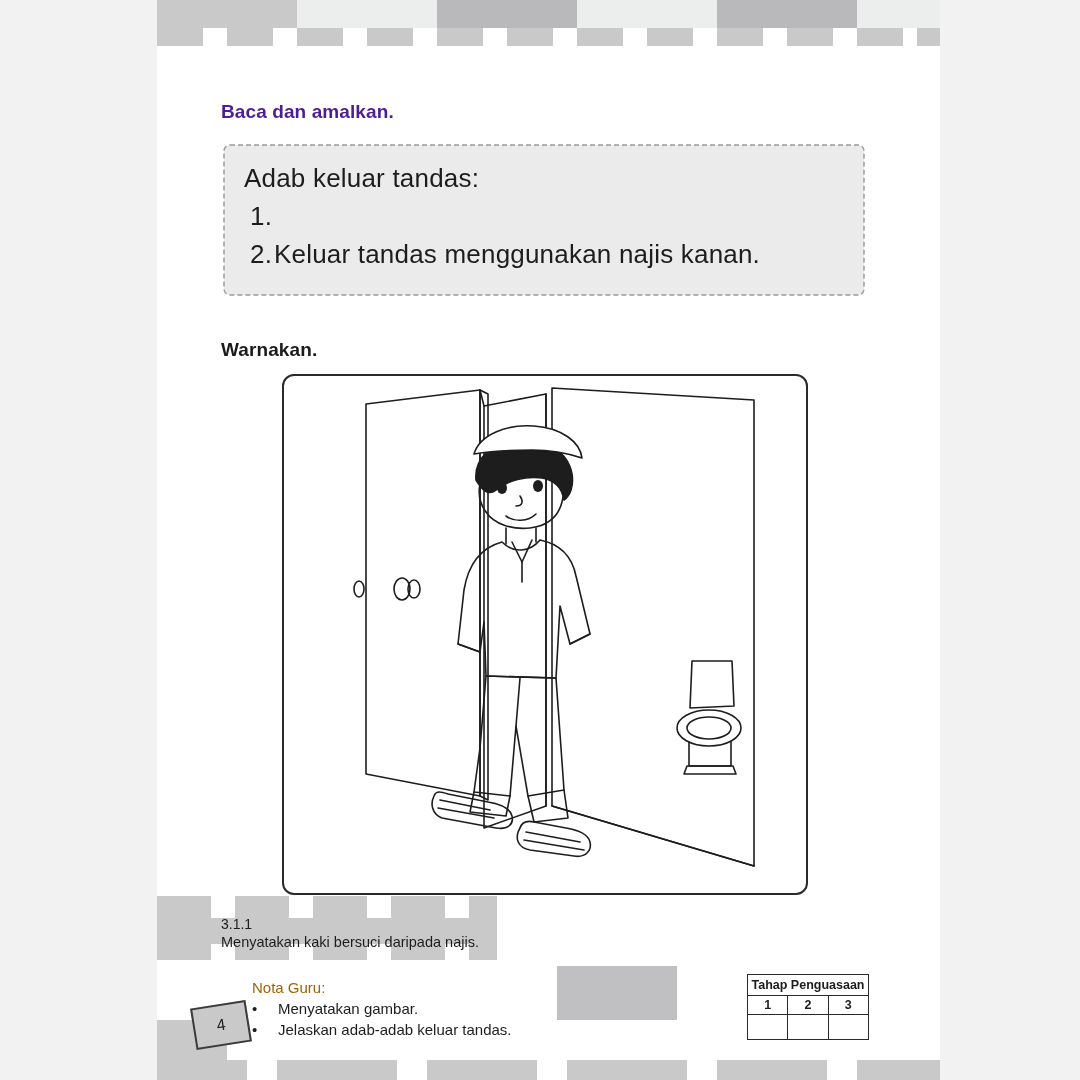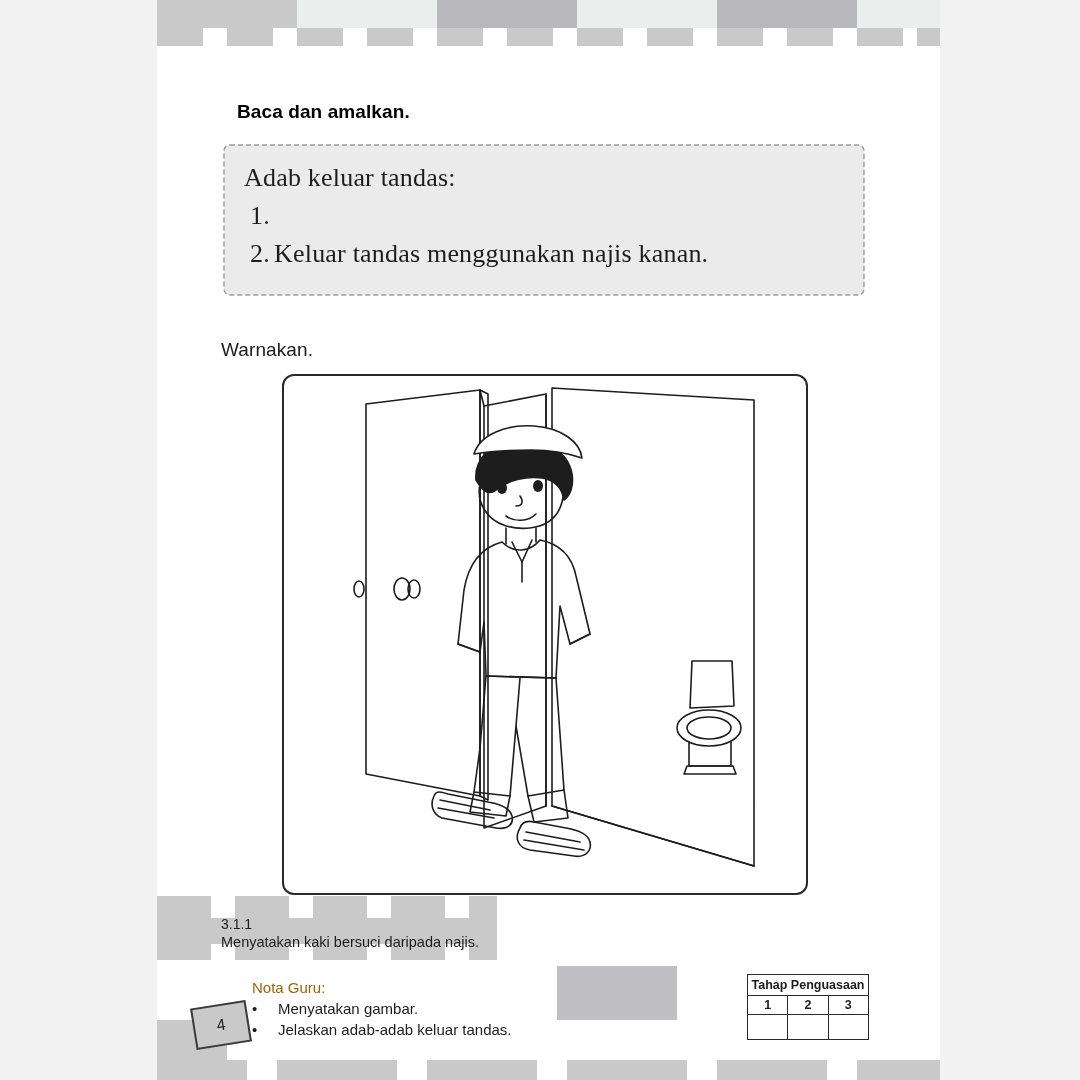--- a/index.html
+++ b/index.html
@@ -31,45 +31,44 @@
   }
   
   .brick-strip {
     position: absolute;
     overflow: hidden;
   }
 
   
   .heading-1 {
     position: absolute;
-    left: 237px;
+    left: 221px;
     top: 101px;
     font-size: 19px;
     font-weight: bold;
-    color: #000000;
+    color: #4c1d95;
     letter-spacing: .1px;
   }
   .heading-2 {
     position: absolute;
     left: 221px;
     top: 339px;
     font-size: 19px;
-    font-weight: normal;
+    font-weight: bold;
     color: #1b1b1b;
     letter-spacing: .1px;
   }
 
   
   .adab-box {
     position: absolute;
     left: 220px;
     top: 141px;
     width: 648px;
     height: 158px;
-    font-family: Liberation Serif, serif;
   }
   .adab-box .wave-svg {
     position: absolute;
     left: 0; top: 0;
     width: 648px;
     height: 158px;
   }
   .adab-text {
     position: absolute;
     left: 24px;

